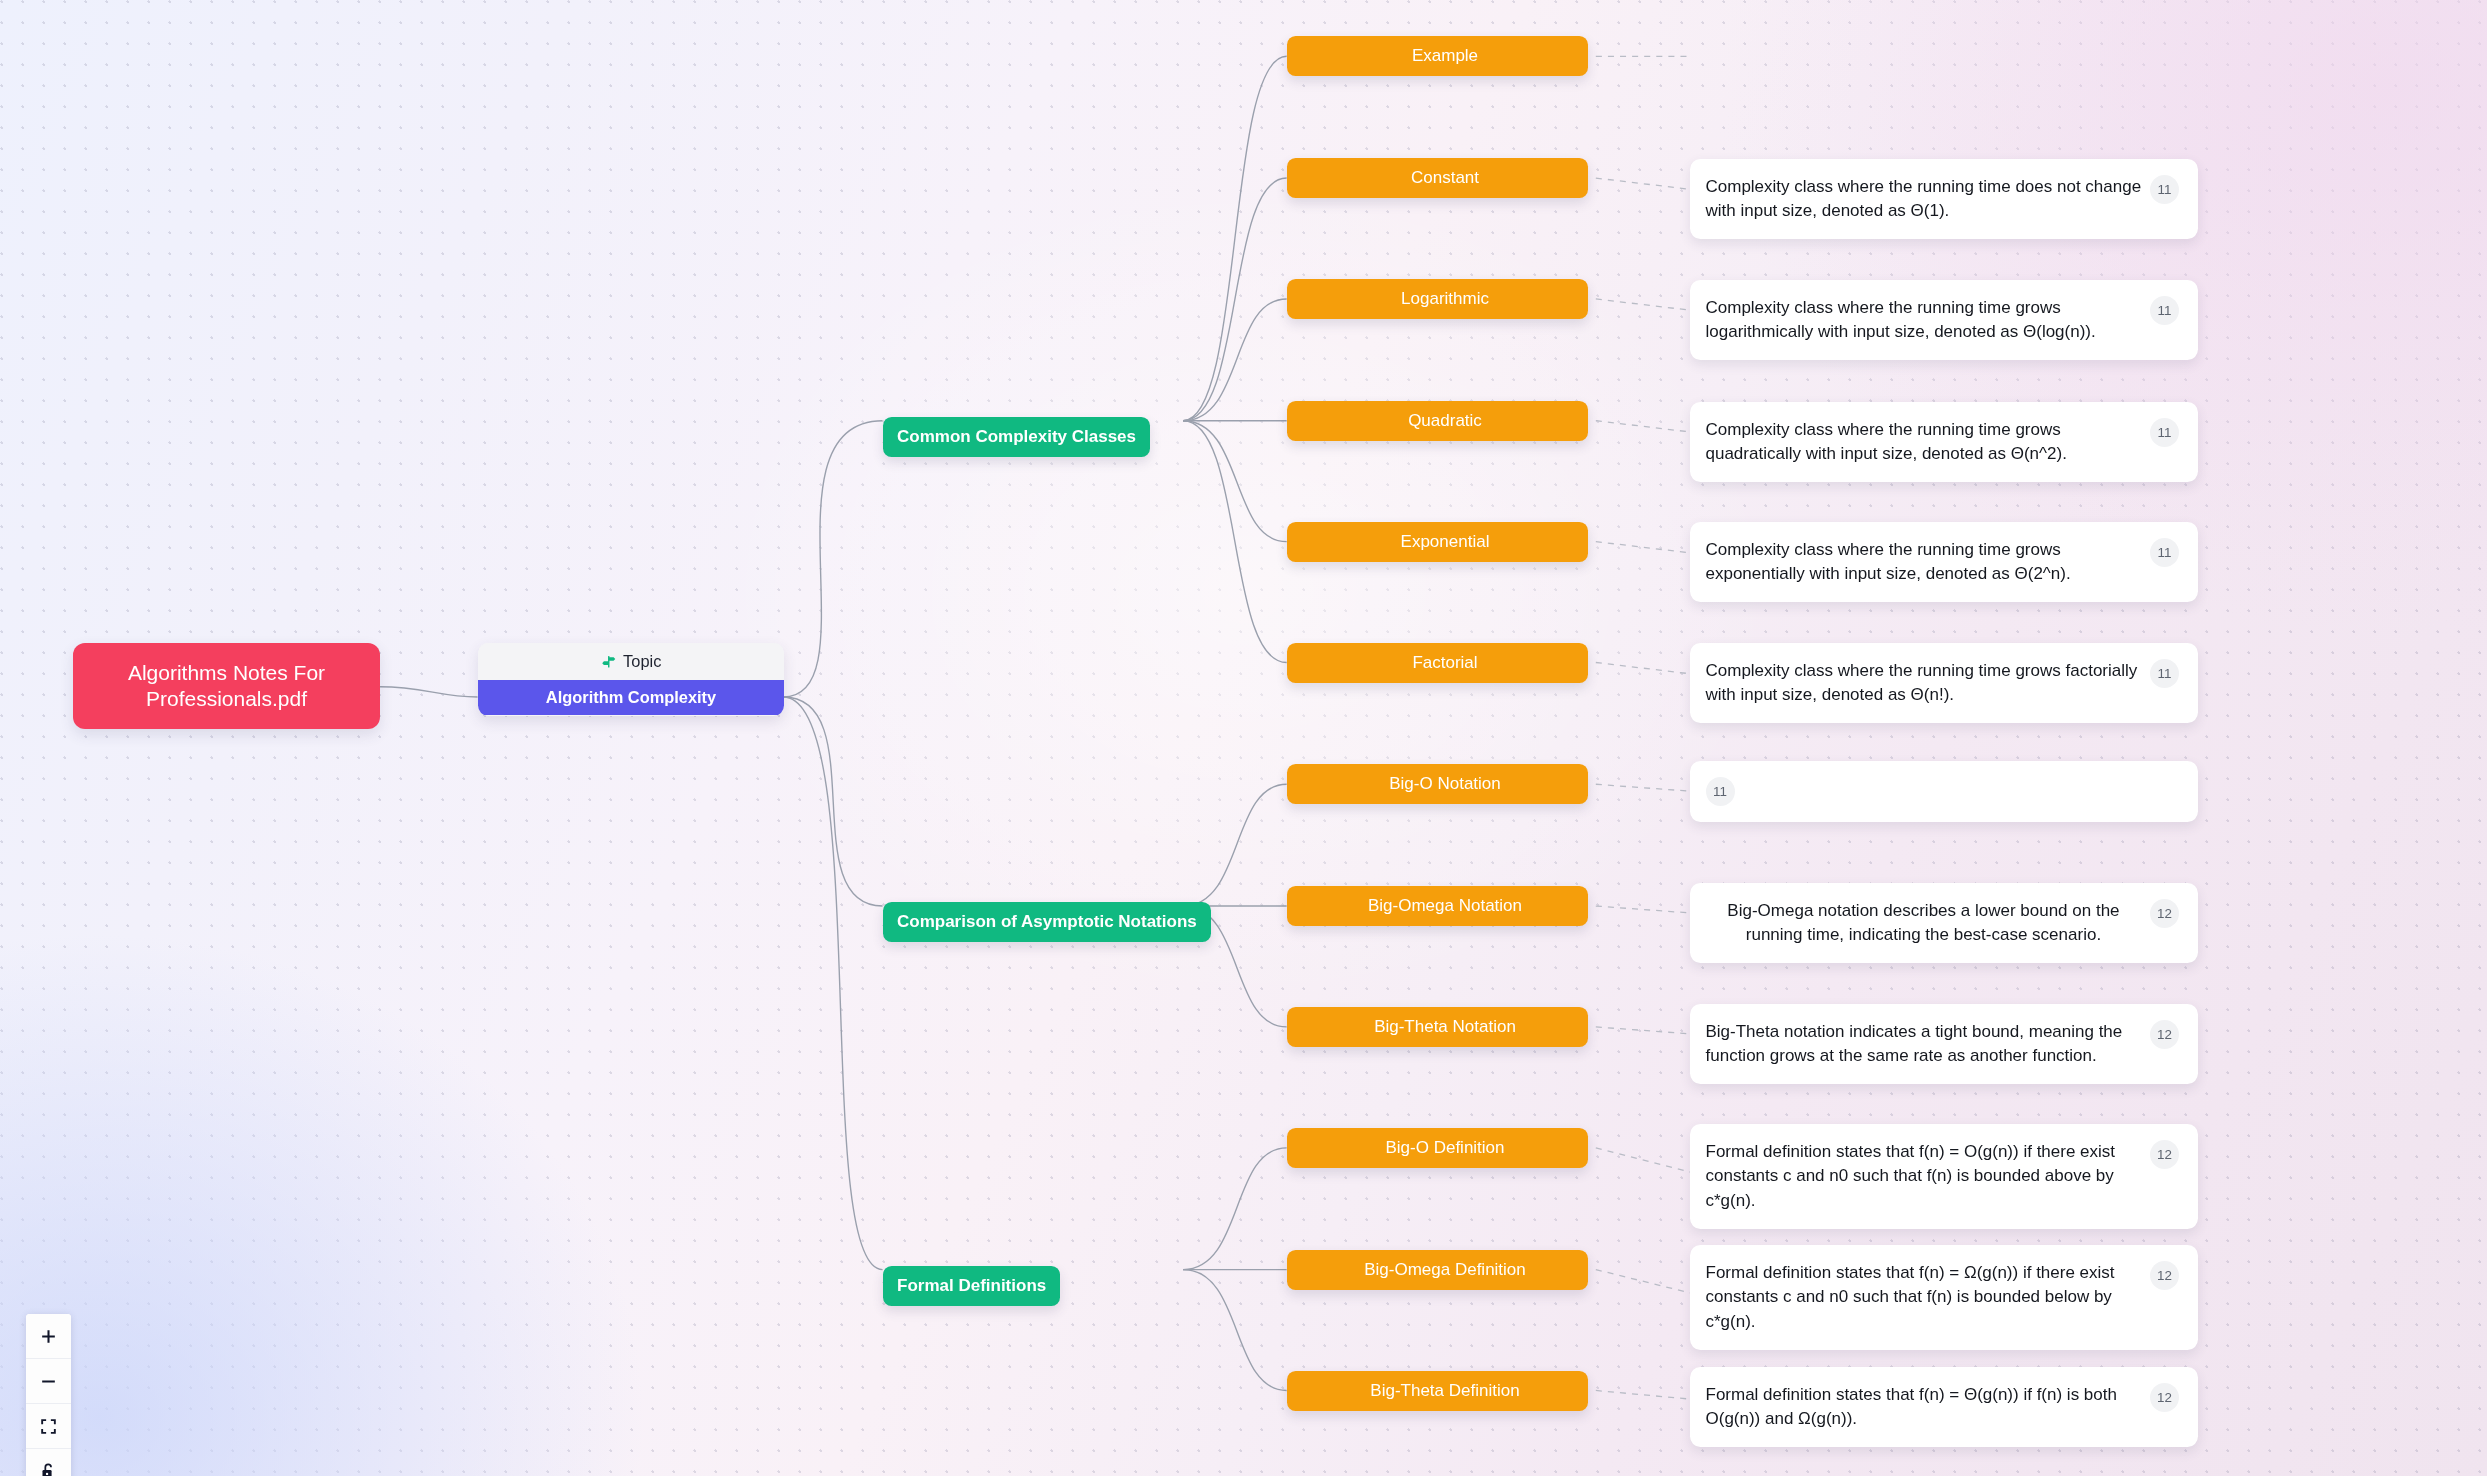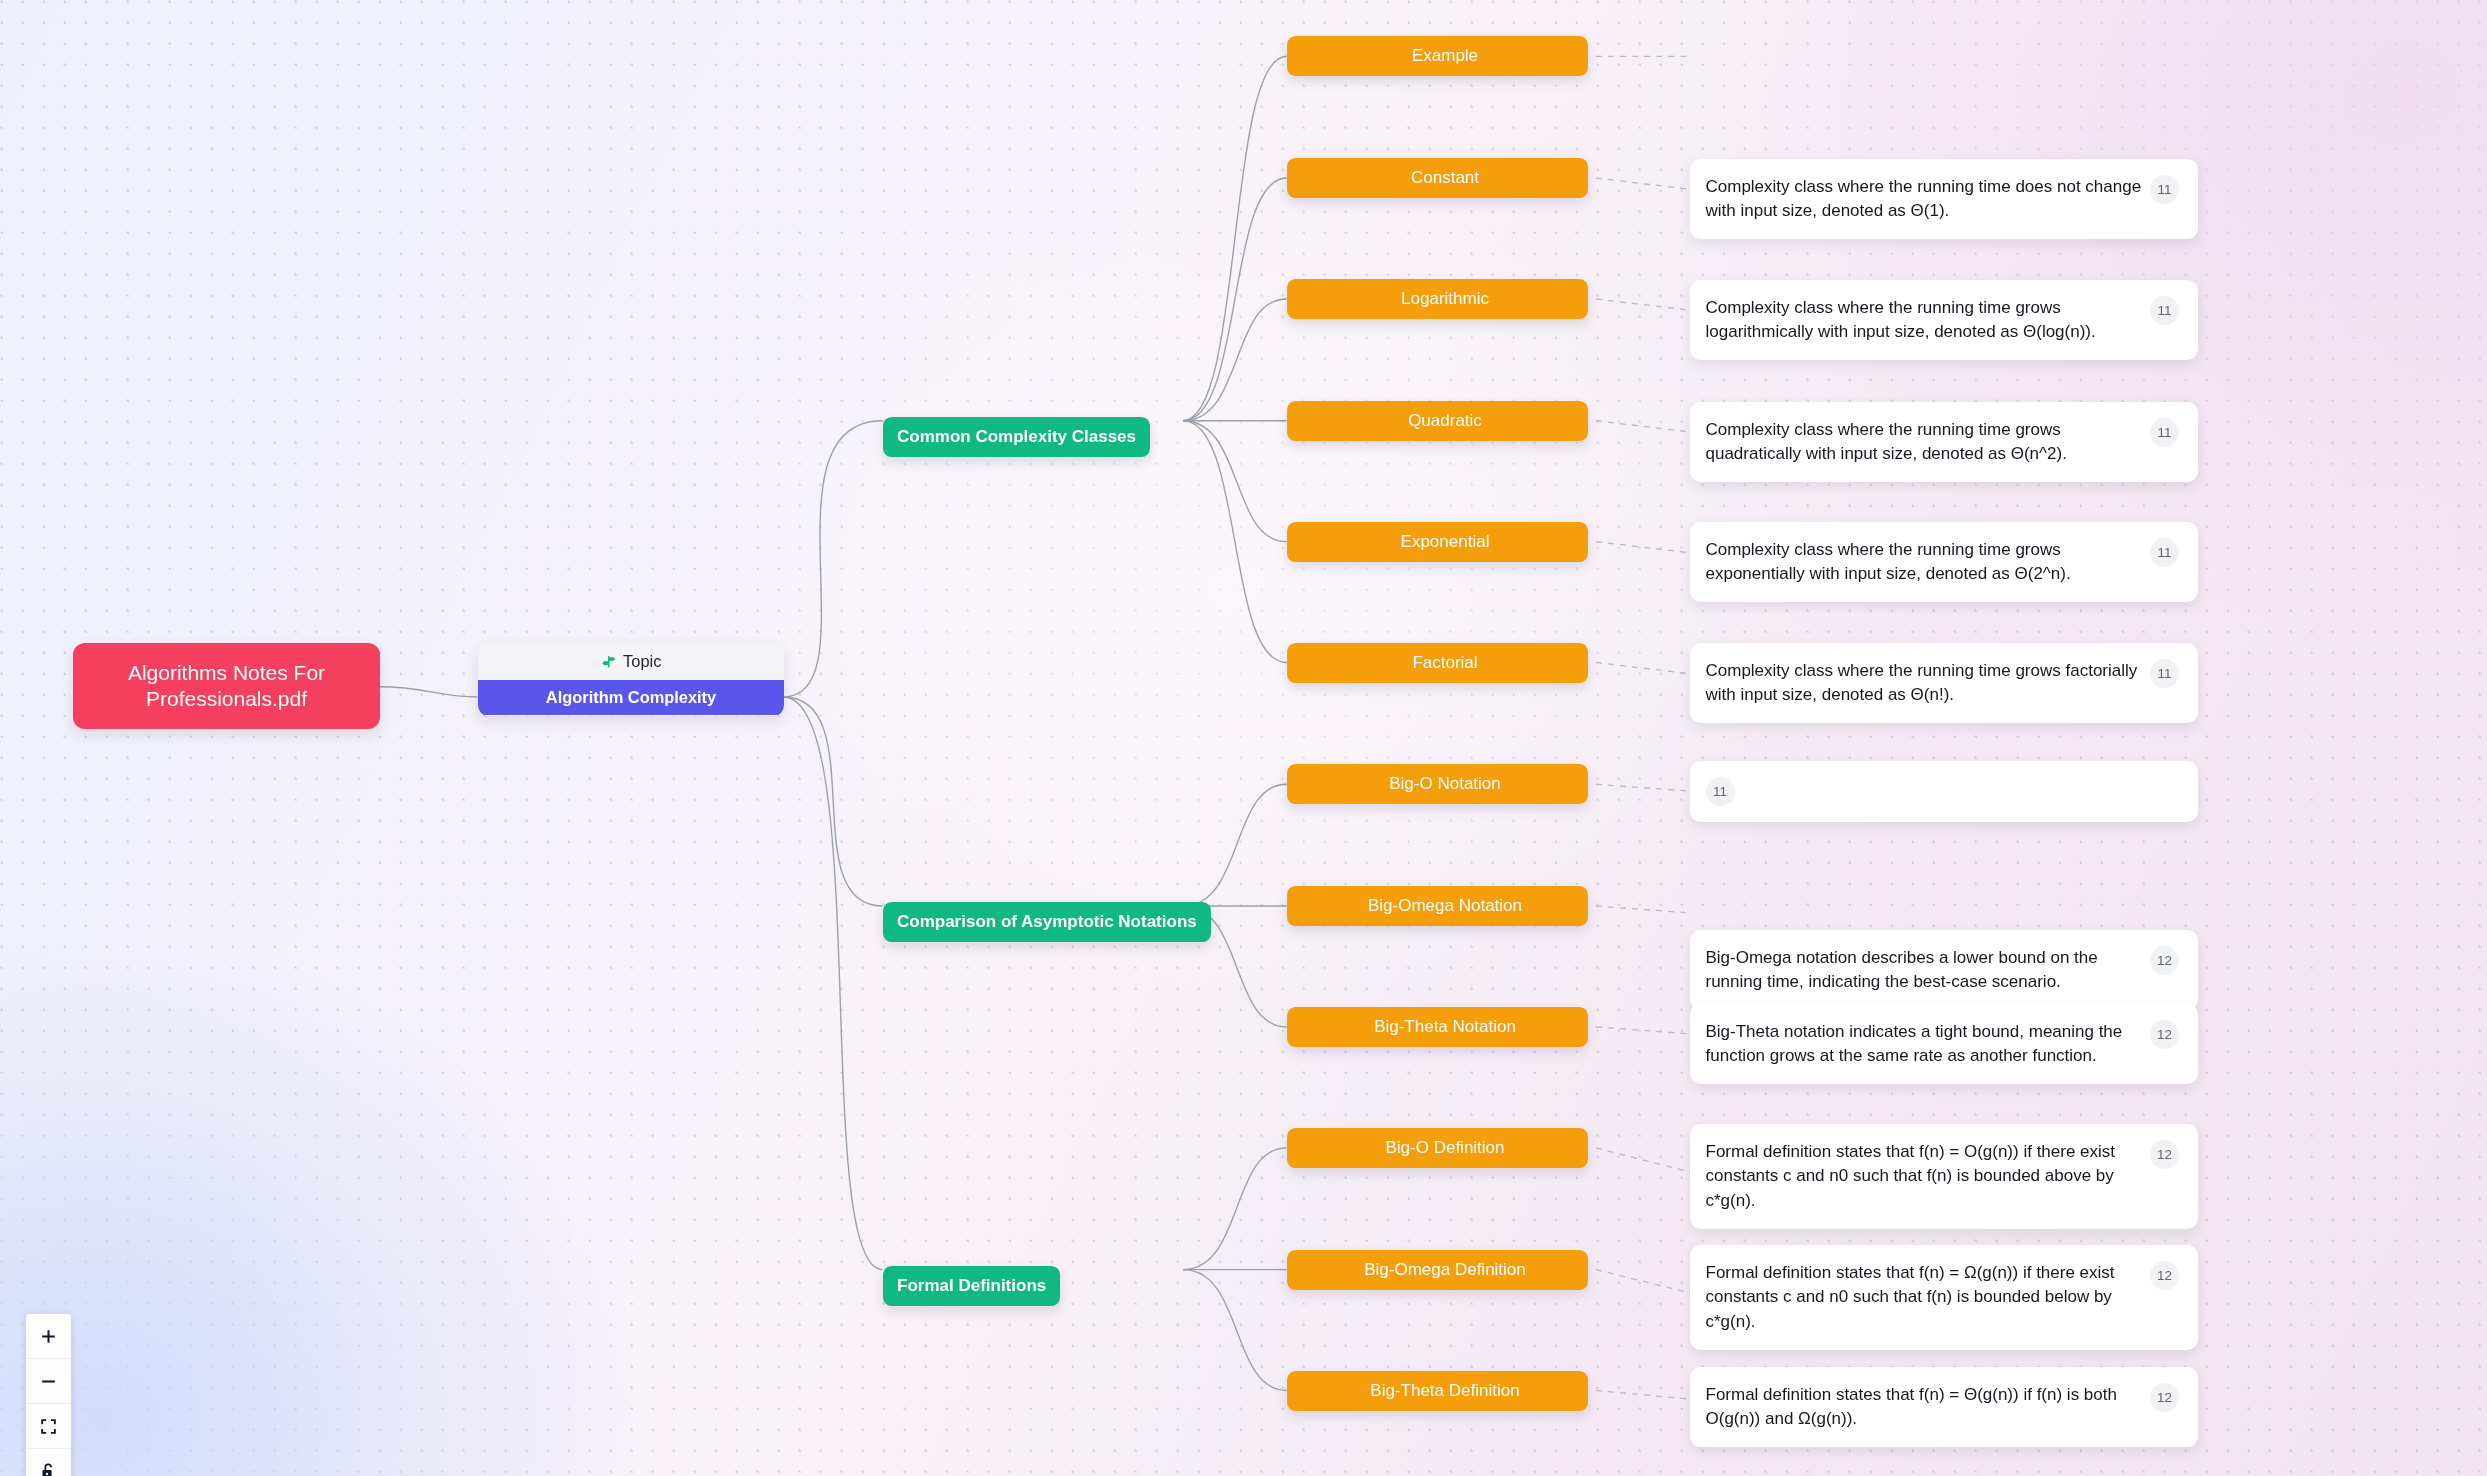--- a/index.html
+++ b/index.html
@@ -276,21 +276,21 @@
   <div class="node orange-node" style="left:1287px; top:764px;">
     <span>Big-O Notation</span>
   </div>
   <div class="node desc-card" style="left:1690px; top:761px;">
     <div class="page-badge">11</div>
   </div>
 
   <div class="node orange-node" style="left:1287px; top:886px;">
     <span>Big-Omega Notation</span>
   </div>
-  <div class="node desc-card" style="left:1690px; top:930px;">
+  <div class="node desc-card" style="left:1690px; top:883px;text-align:center;">
     <div class="desc-text">Big-Omega notation describes a lower bound on the running time, indicating the best-case scenario.</div>
     <div class="page-badge">12</div>
   </div>
 
   <div class="node orange-node" style="left:1287px; top:1007px;">
     <span>Big-Theta Notation</span>
   </div>
   <div class="node desc-card" style="left:1690px; top:1004px;">
     <div class="desc-text">Big-Theta notation indicates a tight bound, meaning the function grows at the same rate as another function.</div>
     <div class="page-badge">12</div>

